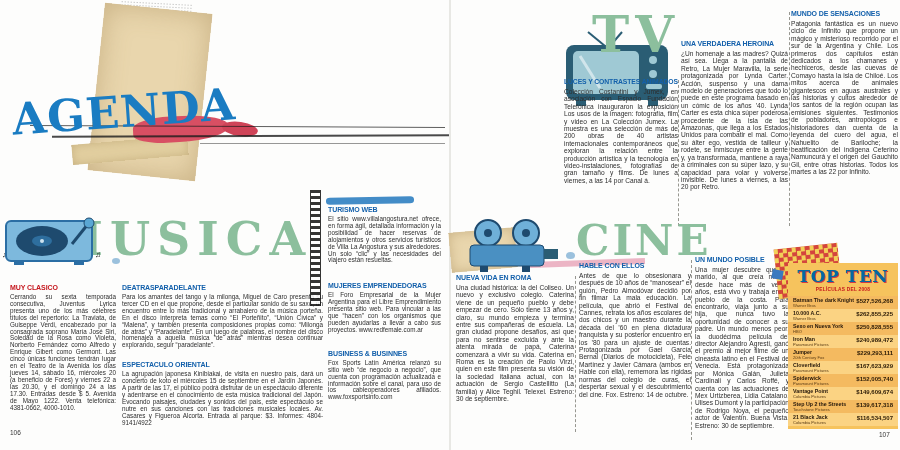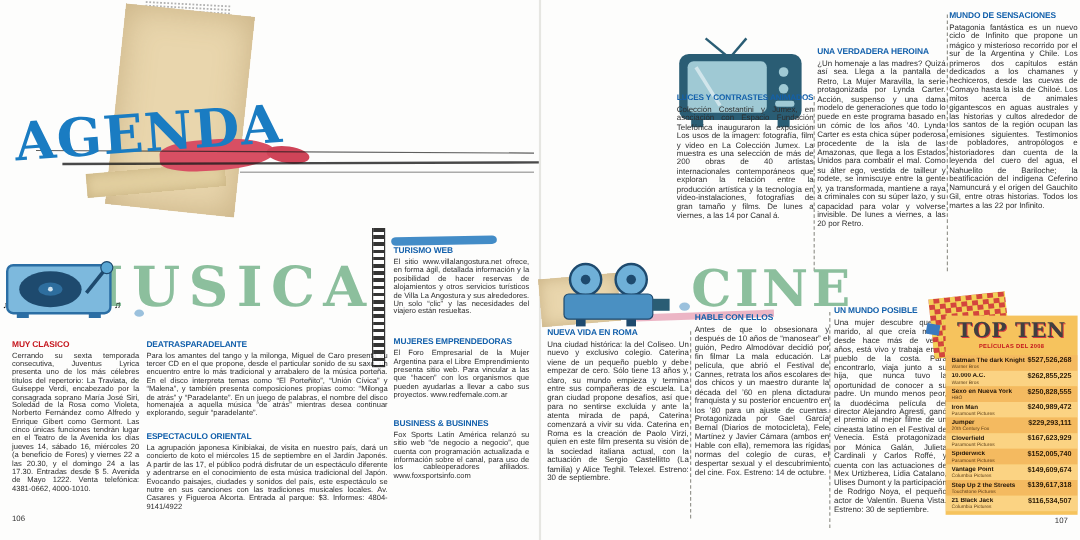--- a/index.html
+++ b/index.html
@@ -53,21 +53,21 @@
   .cine-paper{left:450px;top:230px;width:66px;height:40px;background:#e9d6ad;transform:rotate(-5deg);
               box-shadow:inset 0 0 12px rgba(150,120,70,.4);}
   .film-pink{left:530px;top:260px;width:115px;height:6px;background:#e9a8bb;transform:rotate(-2deg);opacity:.85;}
 
   
   .confetti{left:776px;top:246px;width:64px;height:50px;transform:rotate(-6deg);opacity:.95;
             background:repeating-conic-gradient(#d23b33 0 25%,#f2ce4f 0 50%);background-size:9px 9px;}
   .confetti-b{left:772px;top:270px;width:11px;height:9px;background:#3a7abf;transform:rotate(10deg);}
   .topten{left:788px;top:263px;width:110px;height:166px;background:#f6c35d;overflow:hidden;box-sizing:border-box;}
   .tt-title{margin-top:5px;text-align:center;font-family:"DejaVu Serif",serif;font-weight:bold;font-size:17px;
-            color:#404040;letter-spacing:.5px;text-shadow:.8px .8px 0 #d7393f;line-height:1;}
+            color:#0369a1;letter-spacing:.5px;text-shadow:.8px .8px 0 #d7393f;line-height:1;}
   .tt-sub{text-align:center;font-size:6px;transform:scale(.8);font-weight:bold;color:#c5161d;margin-top:1px;line-height:7px;letter-spacing:.3px;}
   .tt-rows{margin-top:3px;}
   .trow{display:flex;justify-content:space-between;height:13px;box-sizing:border-box;padding:1.5px 5px 0 5px;overflow:hidden;}
   .trow:nth-child(odd){background:#f4ba60;}
   .trow:nth-child(even){background:#fbd383;}
   .t-left{display:flex;flex-direction:column;overflow:hidden;}
   .movie{font-size:6px;font-weight:bold;line-height:6px;color:#23160a;white-space:nowrap;
          display:inline-block;transform:scale(.88);transform-origin:0 0;}
   .studio{font-size:6px;line-height:6px;color:#5a3c16;white-space:nowrap;
          display:inline-block;transform:scale(.68);transform-origin:0 0;}
@@ -137,20 +137,21 @@
     <div class="article" style="margin-top:16px;">
       <h3 class="head">BUSINESS &amp; BUSINNES</h3>
       <p class="body">Fox Sports Latín América relanzó su sitio web “de negocio a negocio”, que cuenta con programación actualizada e información sobre el canal, para uso de los cableoperadores afiliados. www.foxsportsinfo.com</p>
     </div>
   </div>
 
   <div class="abs page-num" style="left:10px;top:429px;">106</div>
 
   <div class="abs fold"></div>
 
+  <div class="abs sec-title t-tv">TV</div>
   <svg class="abs" style="left:560px;top:30px;" width="118" height="78" viewBox="0 0 118 78">
     <line x1="45" y1="16" x2="28" y2="2" stroke="#2a5d74" stroke-width="2"></line>
     <line x1="50" y1="16" x2="62" y2="2" stroke="#2a5d74" stroke-width="2"></line>
     <rect x="6" y="15" width="102" height="55" rx="8" fill="#2a5d74"></rect>
     <rect x="13" y="21" width="66" height="43" rx="5" fill="#9fc9d4"></rect>
     <line x1="20" y1="26" x2="40" y2="58" stroke="#e7f2f5" stroke-width="3" opacity=".7"></line>
     <circle cx="93" cy="30" r="4" fill="#9fc9d4"></circle>
     <circle cx="93" cy="44" r="4" fill="#9fc9d4"></circle>
     <rect x="86" y="54" width="16" height="5" rx="2" fill="#9fc9d4"></rect>
     <rect x="16" y="70" width="10" height="6" fill="#2a5d74"></rect>

